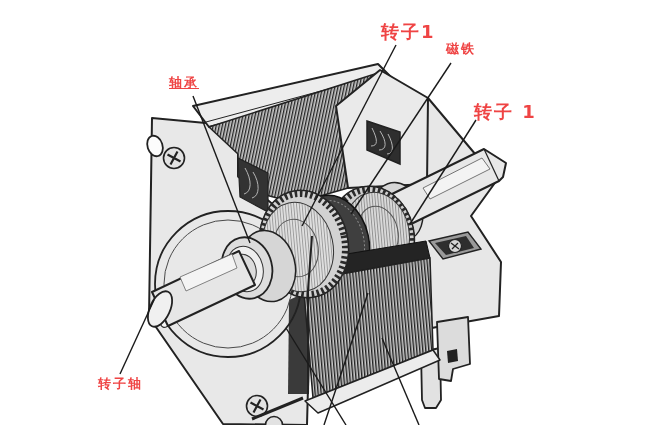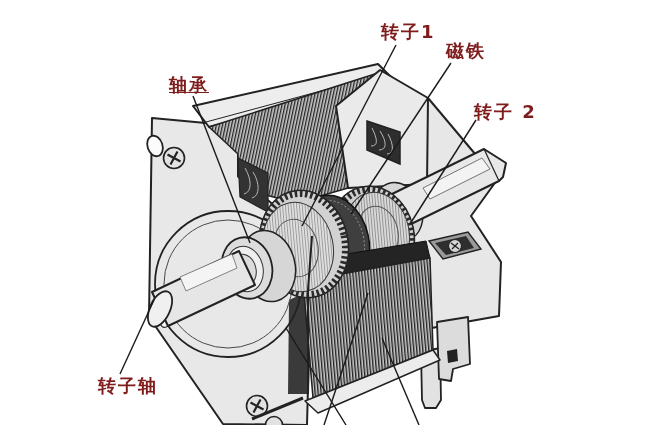--- a/index.html
+++ b/index.html
@@ -2,25 +2,25 @@
 <html><head>
 <meta charset="utf-8">
 <style>
   html,body{margin:0;padding:0;background:#fff;}
   .stage{
     position:relative;width:655px;height:425px;background:#ffffff;
     overflow:hidden;font-family:"DejaVu Sans","Liberation Sans",sans-serif;
   }
   .stage svg{position:absolute;left:0;top:0;}
   .label{
-    position:absolute;color:#7f1d1d;font-weight:600;
+    position:absolute;color:#ef4444;font-weight:600;
     letter-spacing:2px;white-space:nowrap;line-height:1;
     -webkit-font-smoothing:antialiased;
   }
-  .lbl-17{font-size:18px;}
+  .lbl-17{font-size:13px;}
   .lbl-18{font-size:18px;}
 </style>
 </head>
 <body>
 
 <div class="stage">
 
 <svg width="655" height="425" viewBox="0 0 655 425">
   <defs>
     <pattern id="lamTop" width="3" height="9" patternUnits="userSpaceOnUse" patternTransform="rotate(12)">
@@ -152,15 +152,15 @@
     <path d="M120,374 L154,300"></path>
     <path d="M368,293 L324,425"></path>
     <path d="M286,328 L346,425"></path>
     <path d="M382,338 L419,425"></path>
   </g>
 </svg>
 
   <div class="label lbl-17" style="left:169px;top:76px;text-decoration:underline;">轴承</div>
   <div class="label lbl-18" style="left:381px;top:23px;">转子1</div>
   <div class="label lbl-17" style="left:446px;top:42px;">磁铁</div>
-  <div class="label lbl-18" style="left:474px;top:103px;">转子 2</div>
+  <div class="label lbl-18" style="left:474px;top:103px;">转子 1</div>
   <div class="label lbl-17" style="left:90px;top:377px;margin-left:8px;">转子轴</div>
 </div>
 
 </body></html>

